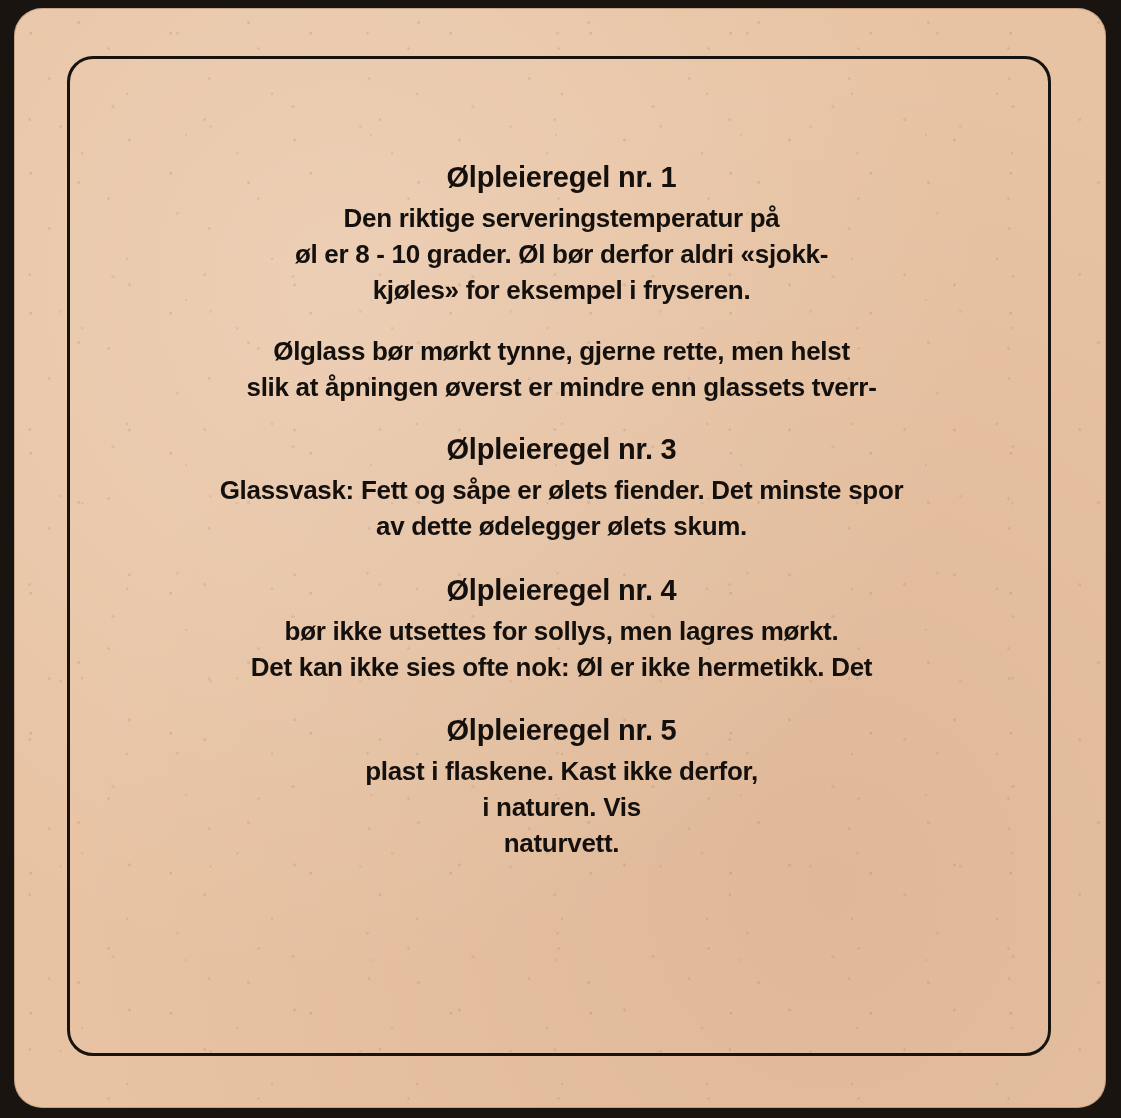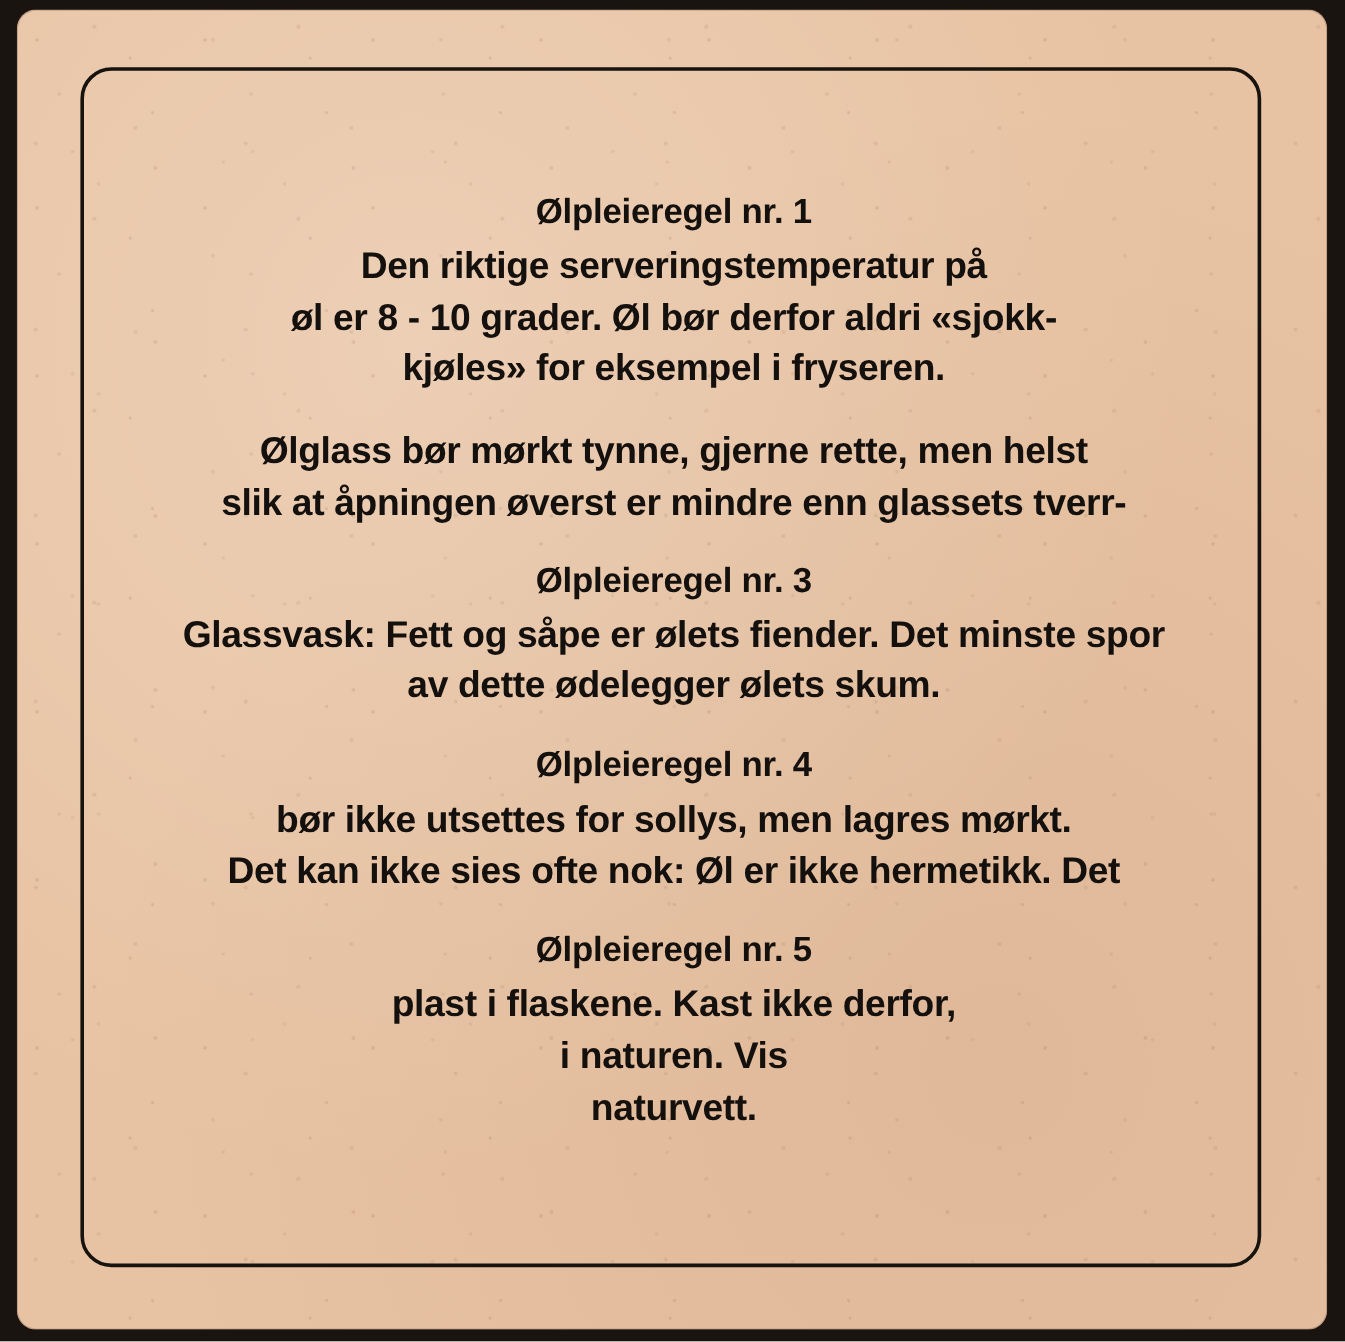--- a/index.html
+++ b/index.html
@@ -29,21 +29,21 @@
     background: #1a1410;
   }
 
   
   .coaster {
     position: absolute;
     left: 14px;
     top: 8px;
     width: 1092px;
     height: 1100px;
-    border-radius: 16px;
+    border-radius: 28px;
     background:
       radial-gradient(ellipse at 30% 25%, rgba(255,255,255,0.20), rgba(255,255,255,0) 60%),
       radial-gradient(ellipse at 75% 80%, rgba(140,90,60,0.10), rgba(0,0,0,0) 65%),
       #e8c3a3;
     box-shadow: 0 0 0 1px rgba(90,60,40,0.25) inset;
     overflow: hidden;
   }
 
   
   .grain {
@@ -97,21 +97,21 @@
 
   .rule-title {
     font-weight: bold;
     font-size: 29px;
     letter-spacing: -0.2px;
     line-height: 1.34;
     margin: 0 0 4px 0;
   }
   .rule-line {
     font-weight: bold;
-    font-size: 31px;
+    font-size: 26px;
     line-height: 1.38;
     letter-spacing: -0.3px;
     margin: 0;
     white-space: pre;
   }
 
   
   .b1 { margin-bottom: 26px; }
   .b2 { margin-bottom: 24px; }
   .b3 { margin-bottom: 26px; }

